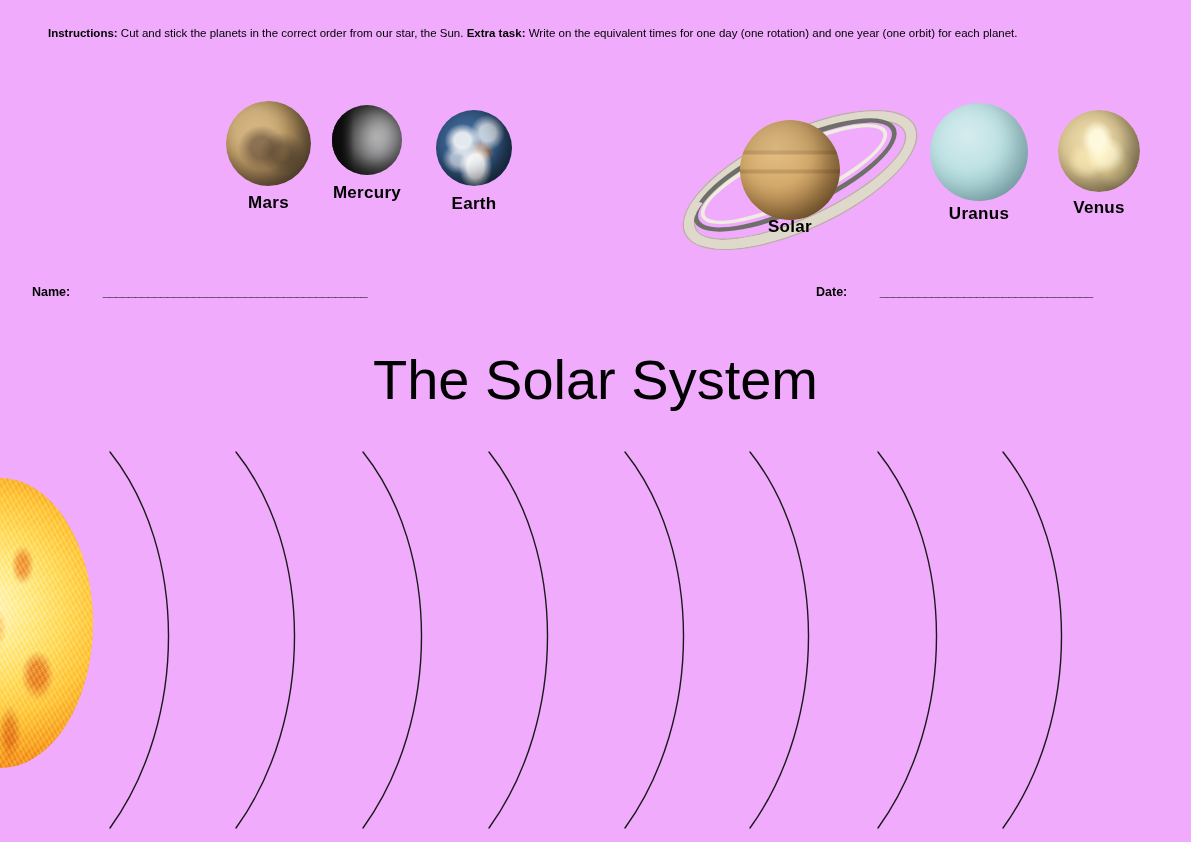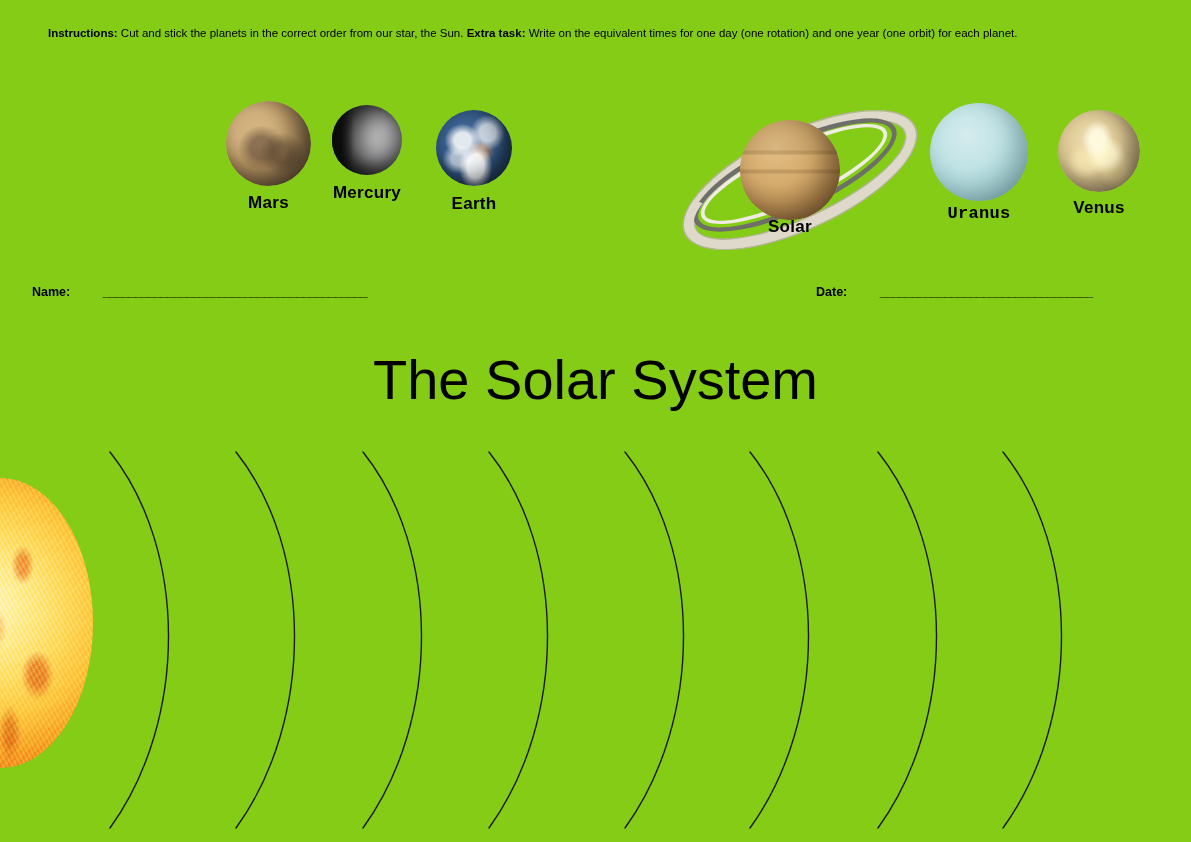--- a/index.html
+++ b/index.html
@@ -1,19 +1,19 @@
 <!DOCTYPE html>
 <html><head>
 <meta charset="utf-8">
 <style>
   html,body{margin:0;padding:0;background:#fff;}
   body{width:1191px;height:842px;position:relative;overflow:hidden;
        font-family:"Liberation Sans", sans-serif;color:#000;}
 
-  .page{position:absolute;left:0;top:0;width:1191px;height:842px;background:#84cc16;}
+  .page{position:absolute;left:0;top:0;width:1191px;height:842px;background:#f0abfc;}
 
   
   .instructions{position:absolute;left:48px;top:26px;width:1110px;
                 font-size:11.5px;line-height:14px;white-space:nowrap;}
   .instructions b{font-weight:bold;}
 
   
   .planet{position:absolute;}
   .planet .disc{position:absolute;left:0;top:0;border-radius:50%;overflow:hidden;}
   .planet .label{position:absolute;left:50%;transform:translateX(-50%);
@@ -176,21 +176,21 @@
 
   <div class="planet saturn" style="left:673px;top:75px;width:234px;height:190px;">
     <div class="ringOuter"></div>
     <div class="ringGap"></div>
     <div class="ringInner"></div>
     <div class="body"></div>
     <div class="frontRing"></div>
     <div class="label" style="top:142px;">Solar</div>
   </div>
 
-  <div class="planet uranus" style="left:930px;top:103px;width:98px;height:130px;font-family:Liberation Mono, monospace;">
+  <div class="planet uranus" style="left:930px;top:103px;width:98px;height:130px;">
     <div class="disc"></div>
     <div class="label" style="top:101px;">Uranus</div>
   </div>
 
   <div class="planet venus" style="left:1058px;top:110px;width:82px;height:118px;text-align:right;">
     <div class="disc"></div>
     <div class="label" style="top:88px;">Venus</div>
   </div>
 
   <div class="field" style="left:32px;top:285px;">

